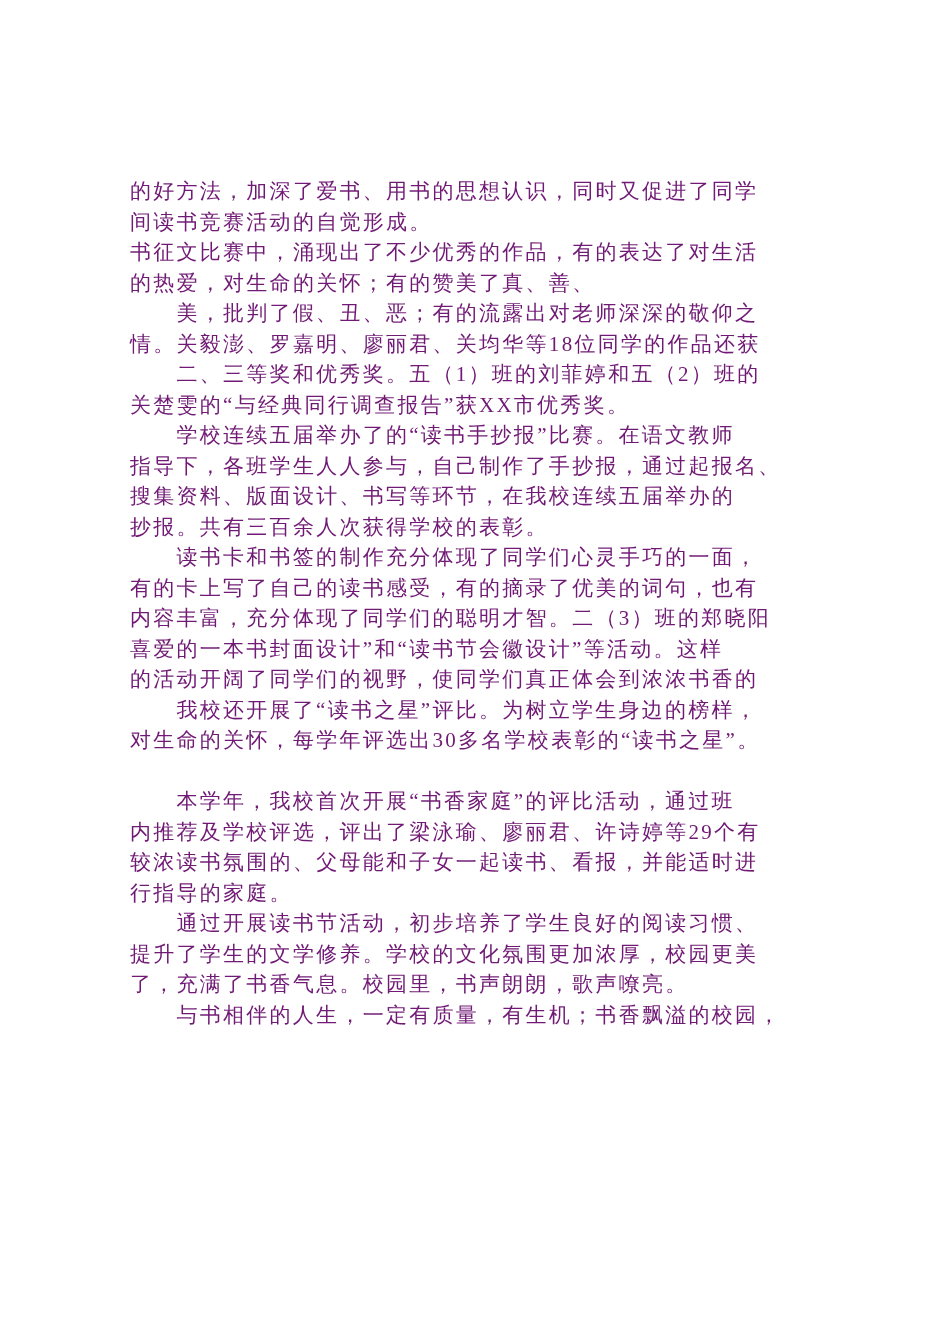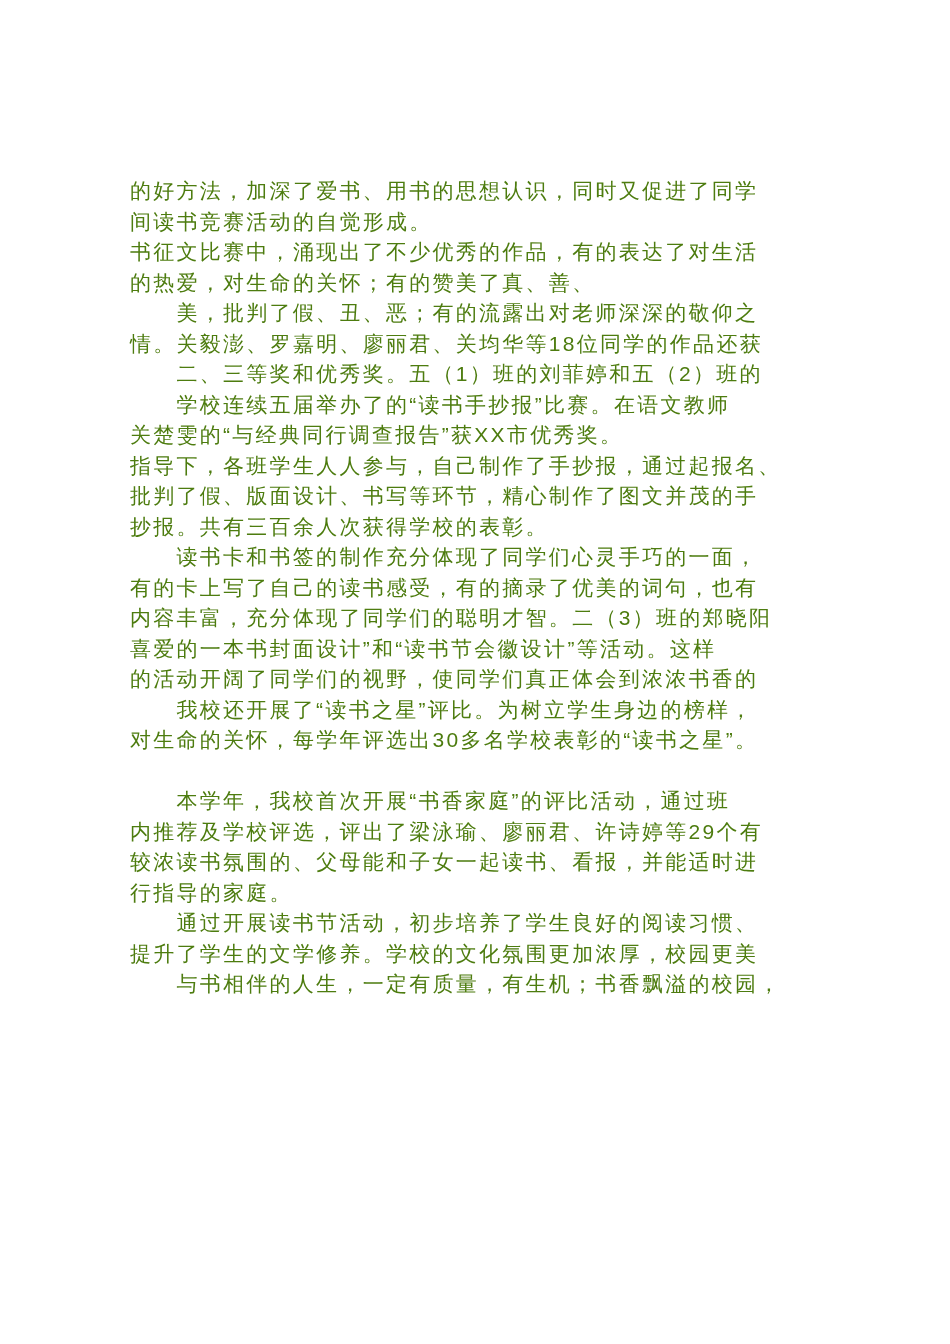--- a/index.html
+++ b/index.html
@@ -2,53 +2,54 @@
 <html><head>
 <meta charset="utf-8">
 <style>
   html, body { margin: 0; padding: 0; background: #ffffff; }
   body { width: 950px; height: 1344px; position: relative; overflow: hidden; }
   .page {
     position: absolute;
     left: 130px;
     top: 176px;
     width: 720px;
-    font-family: Liberation Sans, sans-serif;
+    font-family: Liberation Serif, serif;
     font-size: 21px;
     letter-spacing: 2.27px;
     line-height: 30.5px;
-    color: #4d7c0f;
+    color: #701a75;
   }
   .line { white-space: pre; height: 30.5px; }
   .indent { padding-left: 46.5px; }
 </style>
 </head>
 <body>
 
 <div class="page">
   <div class="line">的好方法，加深了爱书、用书的思想认识，同时又促进了同学</div>
   <div class="line">间读书竞赛活动的自觉形成。</div>
   <div class="line">书征文比赛中，涌现出了不少优秀的作品，有的表达了对生活</div>
   <div class="line">的热爱，对生命的关怀；有的赞美了真、善、</div>
   <div class="line indent">美，批判了假、丑、恶；有的流露出对老师深深的敬仰之</div>
   <div class="line">情。关毅澎、罗嘉明、廖丽君、关均华等18位同学的作品还获</div>
   <div class="line indent">二、三等奖和优秀奖。五（1）班的刘菲婷和五（2）班的</div>
+  <div class="line">关楚雯的“与经典同行调查报告”获XX市优秀奖。</div>
   <div class="line indent">学校连续五届举办了的“读书手抄报”比赛。在语文教师</div>
-  <div class="line">关楚雯的“与经典同行调查报告”获XX市优秀奖。</div>
   <div class="line">指导下，各班学生人人参与，自己制作了手抄报，通过起报名、</div>
-  <div class="line">批判了假、版面设计、书写等环节，精心制作了图文并茂的手</div>
+  <div class="line">搜集资料、版面设计、书写等环节，在我校连续五届举办的</div>
   <div class="line">抄报。共有三百余人次获得学校的表彰。</div>
   <div class="line indent">读书卡和书签的制作充分体现了同学们心灵手巧的一面，</div>
   <div class="line">有的卡上写了自己的读书感受，有的摘录了优美的词句，也有</div>
   <div class="line">内容丰富，充分体现了同学们的聪明才智。二（3）班的郑晓阳</div>
   <div class="line">喜爱的一本书封面设计”和“读书节会徽设计”等活动。这样</div>
   <div class="line">的活动开阔了同学们的视野，使同学们真正体会到浓浓书香的</div>
   <div class="line indent">我校还开展了“读书之星”评比。为树立学生身边的榜样，</div>
   <div class="line">对生命的关怀，每学年评选出30多名学校表彰的“读书之星”。</div>
   <div class="line"></div>
   <div class="line indent">本学年，我校首次开展“书香家庭”的评比活动，通过班</div>
   <div class="line">内推荐及学校评选，评出了梁泳瑜、廖丽君、许诗婷等29个有</div>
   <div class="line">较浓读书氛围的、父母能和子女一起读书、看报，并能适时进</div>
   <div class="line">行指导的家庭。</div>
   <div class="line indent">通过开展读书节活动，初步培养了学生良好的阅读习惯、</div>
   <div class="line">提升了学生的文学修养。学校的文化氛围更加浓厚，校园更美</div>
+  <div class="line">了，充满了书香气息。校园里，书声朗朗，歌声嘹亮。</div>
   <div class="line indent">与书相伴的人生，一定有质量，有生机；书香飘溢的校园，</div>
 </div>
 
 </body></html>

